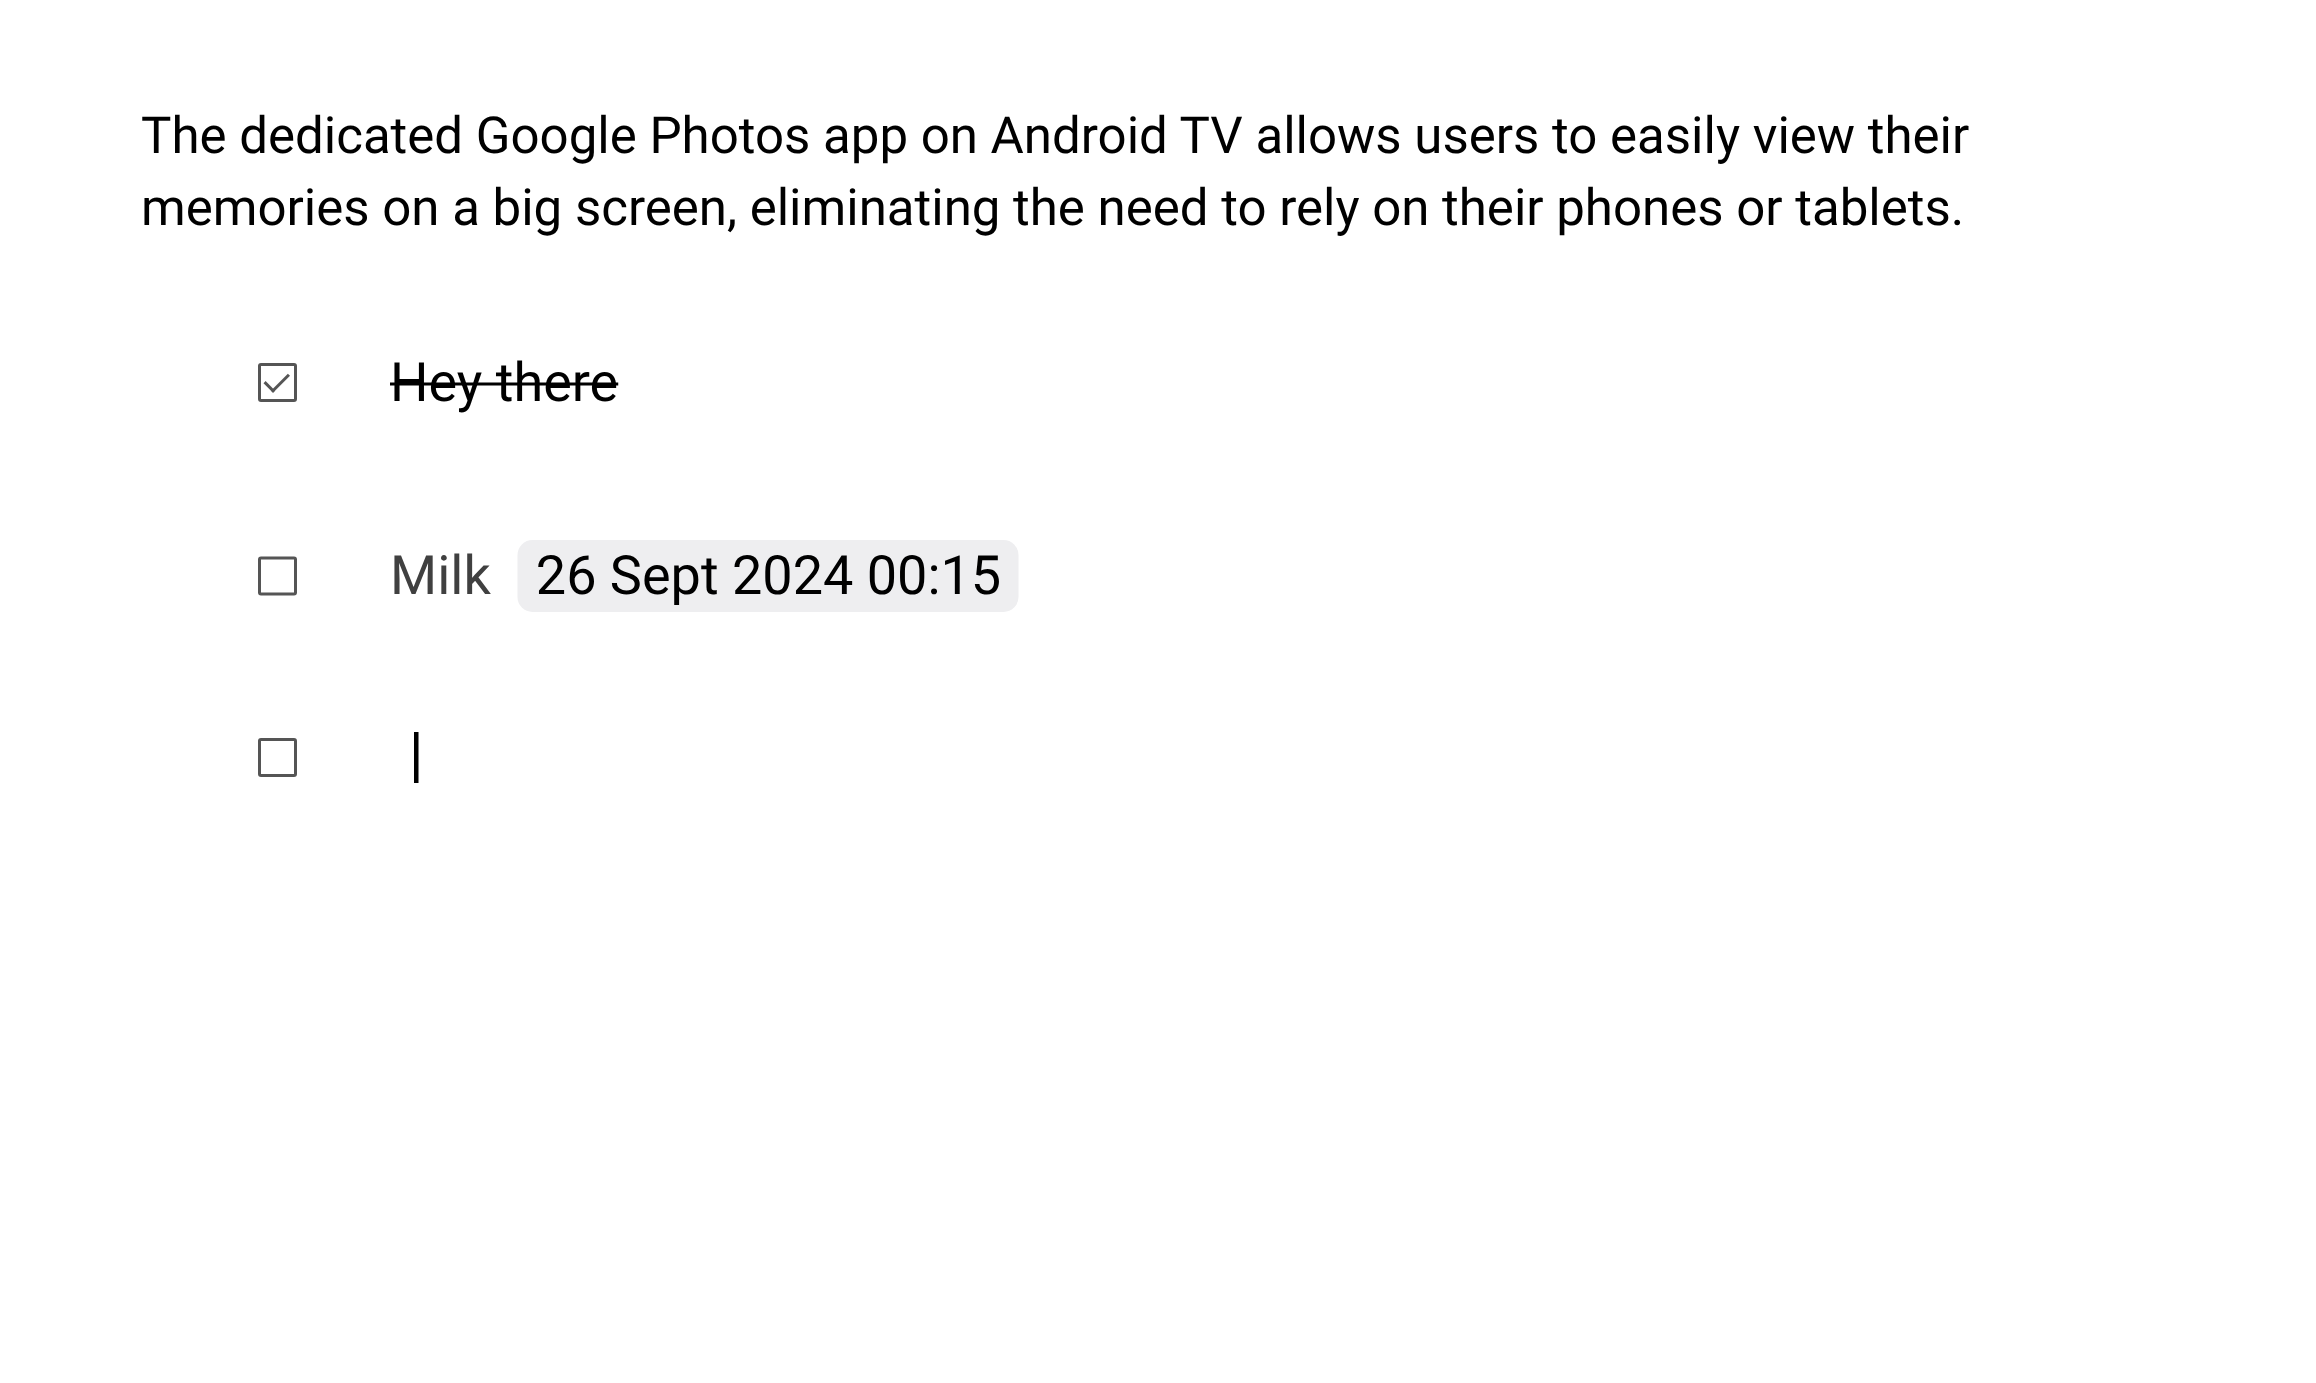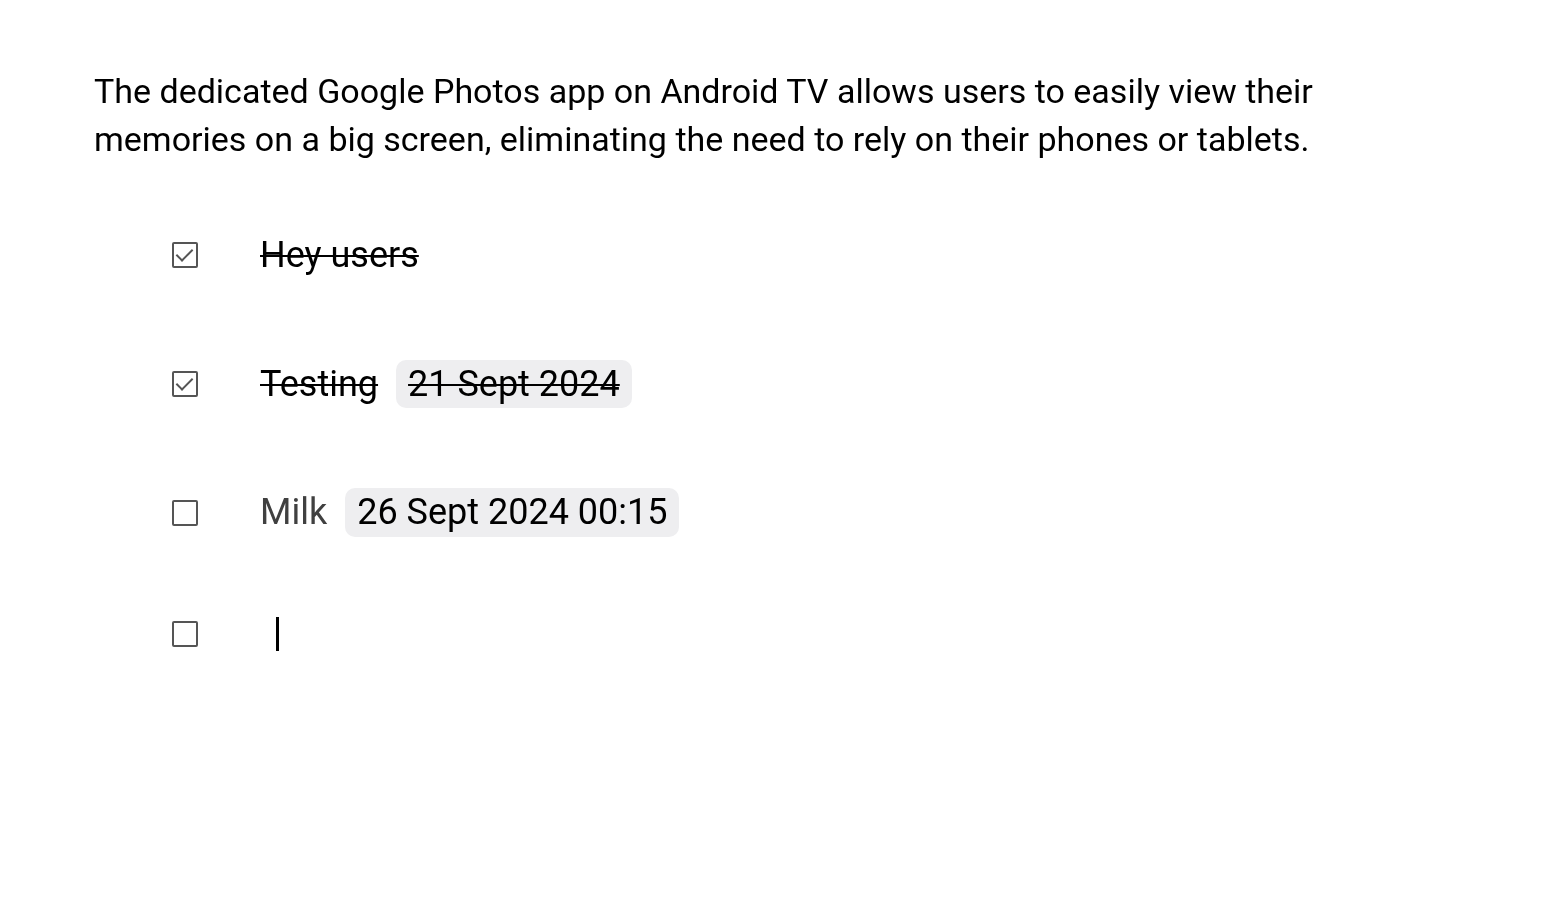--- a/index.html
+++ b/index.html
@@ -87,31 +87,24 @@
 </head>
 <body>
 
 <div class="paragraph">The dedicated Google Photos app on Android TV allows users to easily view their memories on a big screen, eliminating the need to rely on their phones or tablets.</div>
 
 <div class="todo-list">
 
   <div class="todo-item">
     <span class="checkbox checked"></span>
     <span class="content-wrap">
-      <span class="todo-text done">Hey users</span>
+      <span class="todo-text done">Hey there</span>
     </span>
   </div>
 
-  <div class="todo-item">
-    <span class="checkbox checked"></span>
-    <span class="content-wrap">
-      <span class="todo-text done">Testing</span>
-      <span class="date-chip done">21 Sept 2024</span>
-    </span>
-  </div>
 
   <div class="todo-item">
     <span class="checkbox"></span>
     <span class="content-wrap">
       <span class="todo-text">Milk</span>
       <span class="date-chip">26 Sept 2024 00:15</span>
     </span>
   </div>
 
   <div class="todo-item">

